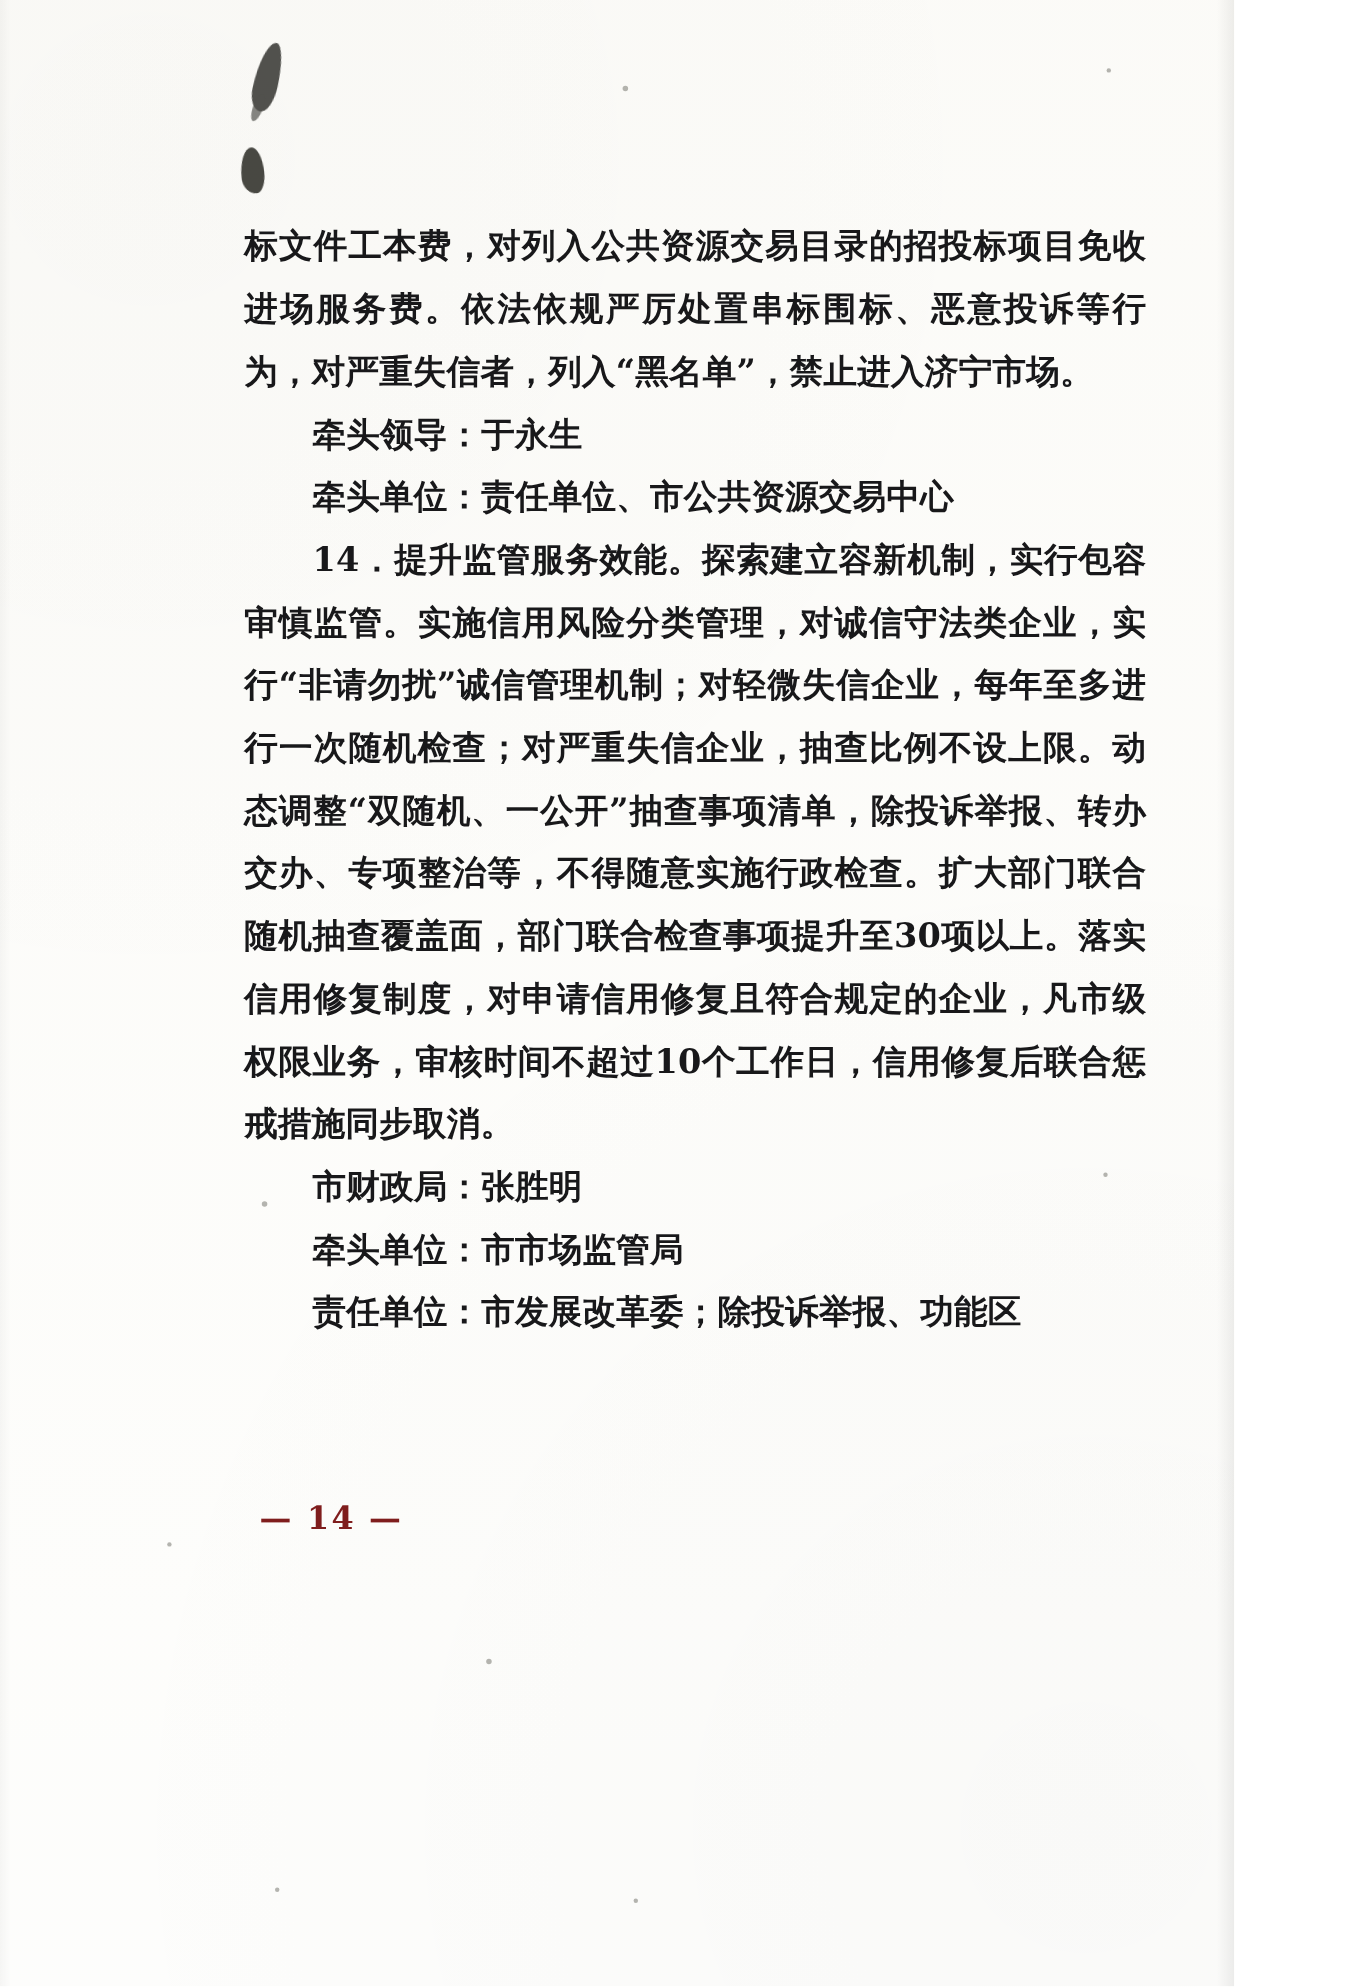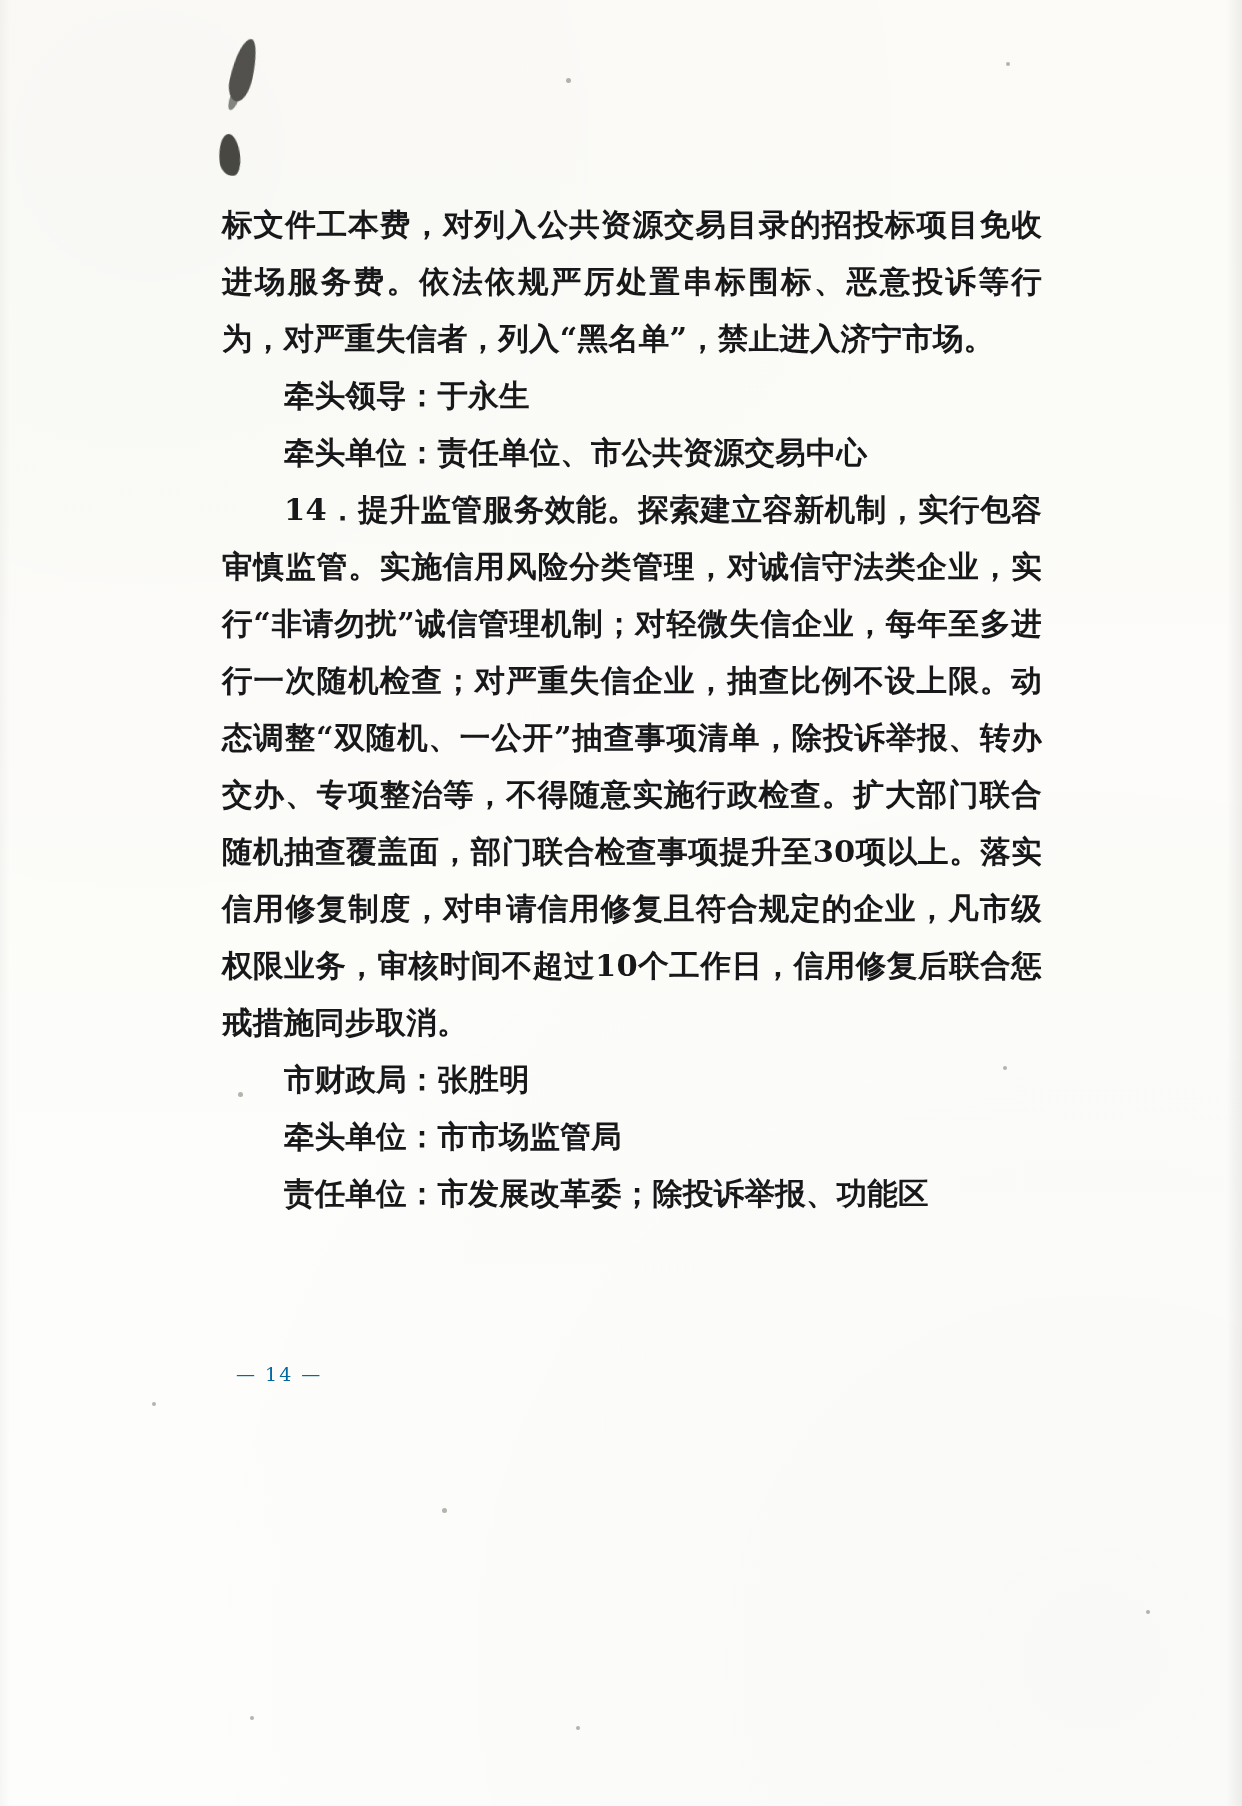--- a/index.html
+++ b/index.html
@@ -5,21 +5,21 @@
   html, body {
     margin: 0;
     padding: 0;
     background: #ffffff;
   }
   body {
     font-family: "DejaVu Serif", serif;
   }
   .page {
     position: relative;
-    width: 1242px;
+    width: 1122px;
     height: 1806px;
     background: #fdfdfb;
     overflow: hidden;
   }
   
   .page::before {
     content: "";
     position: absolute;
     inset: 0;
     background:
@@ -48,23 +48,23 @@
   p.indent {
     text-indent: 62px;
   }
   p.block {
     margin-top: 0px;
   }
   .pagenum {
     position: absolute;
     left: 236px;
     top: 1363px;
-    font-size: 19px;
-    color: #0369a1;
-    font-weight: 400;
+    font-size: 29px;
+    color: #7f1d1d;
+    font-weight: 700;
     letter-spacing: 2px;
     font-family: "DejaVu Serif", serif;
   }
   
   .smudge1 {
     position: absolute;
     left: 232px;
     top: 38px;
     width: 22px;
     height: 64px;

